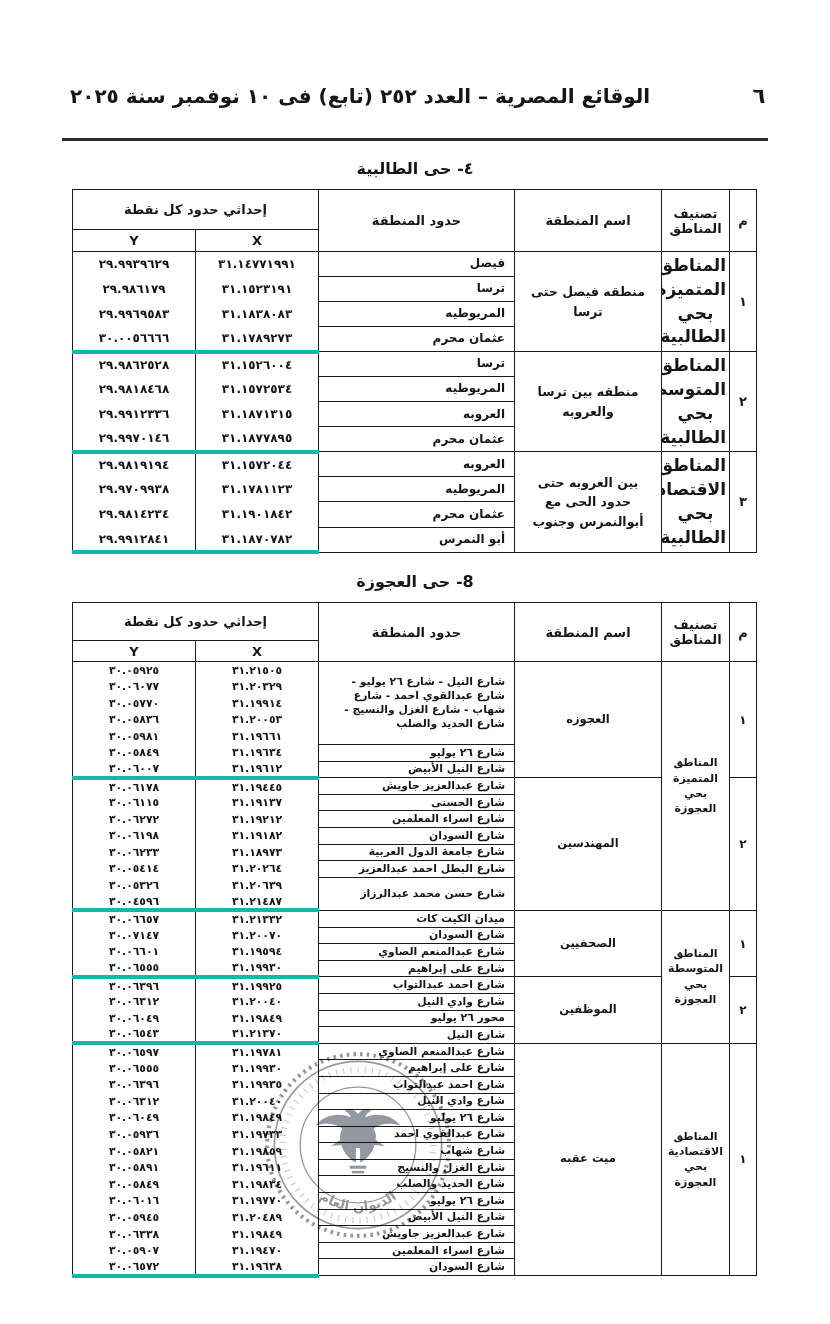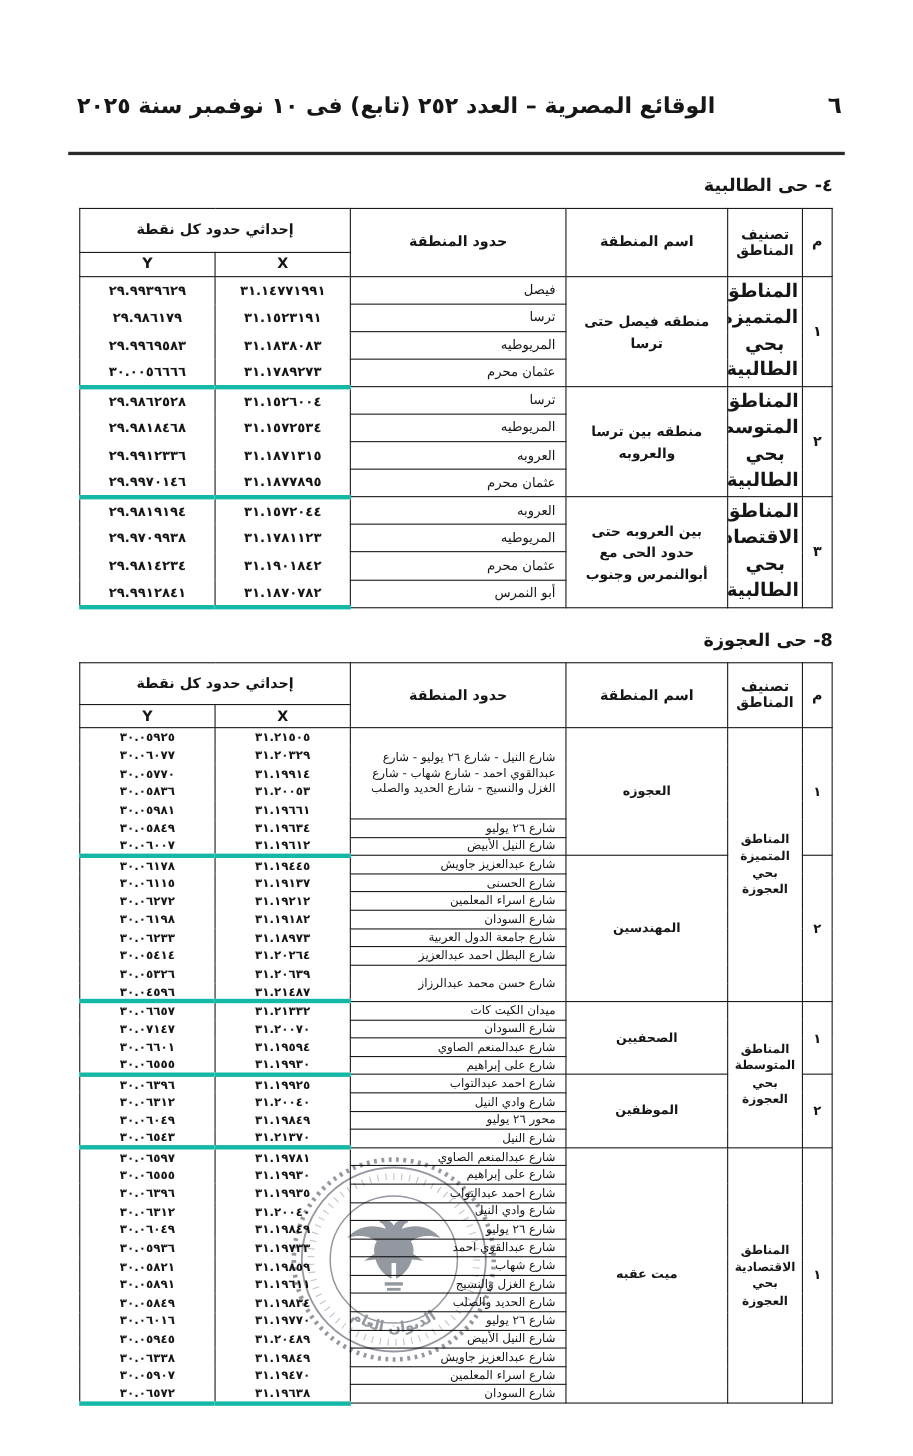--- a/index.html
+++ b/index.html
@@ -11,36 +11,36 @@
   .page-header {
     position:absolute; top:84px; right:48px; left:70px;
     display:flex; align-items:flex-end; font-weight:bold;
   }
   .page-number { width:46px; text-align:center; font-size:21px; }
   .header-title { flex:1; text-align:left; font-size:20px; }
   .rule { position:absolute; top:138px; right:62px; left:62px; border-top:3px solid #2b2b2b; height:0; }
 
   .content { position:absolute; top:158px; right:73px; width:684px; }
 
-  .section-title { font-size:16px; font-weight:bold; text-align:right; line-height:22px; margin-bottom:9px; }
+  .section-title { font-size:16px; font-weight:bold; text-align:center; line-height:22px; margin-bottom:9px; }
   .section + .section { margin-top:17px; }
 
   table.gtable { width:100%; border-collapse:collapse; table-layout:fixed; border:1.6px solid #141414; }
   .gtable th, .gtable td { border:1px solid #1a1a1a; overflow:hidden; }
   .gtable th { font-weight:bold; text-align:center; vertical-align:middle; font-size:13px; }
   .col-num { width:27px; } .col-class { width:68px; } .col-area { width:147px; }
   .col-bound { width:196px; } .col-coords { width:246px; }
   .t1 thead tr:first-child { height:40px; } .t1 thead tr:last-child { height:22px; }
   .t2 thead tr:first-child { height:38px; } .t2 thead tr:last-child { height:21px; }
 
   td { text-align:center; vertical-align:middle; }
   .cell-num  { font-size:13px; font-weight:bold; }
   .cell-class{ font-size:17px; font-weight:bold; line-height:1.4; padding:2px 3px; }
   .cell-area { font-size:12.5px; font-weight:bold; line-height:1.55; padding:2px 9px; }
-  .cell-bound{ text-align:right; padding:0 9px 0 2px; font-size:12px; line-height:1.3; }
+  .cell-bound{ text-align:right; padding:0 9px 0 2px; font-size:12px; line-height:1.3;font-weight:bold; }
   .cell-x,.cell-y { direction:ltr; font-weight:bold; letter-spacing:2px; font-size:12px; white-space:nowrap; }
   td.cell-x, td.cell-y { border-top:none; border-bottom:none; }
   td.cell-x.area-end, td.cell-y.area-end { border-bottom:4px solid #14b8a6; }
 
   .t1 tbody tr { height:21.5px; }
   .t2 tbody tr { height:16.6px; }
   .t2 .cell-bound { font-size:10.8px; padding-left:2px;margin-left:24px; }
   .t2 .cell-x, .t2 .cell-y { font-size:10.8px; letter-spacing:1.2px; }
   .t2 .cell-area { font-size:11.5px; }
   .t2 .cell-class { font-size:11px; }

